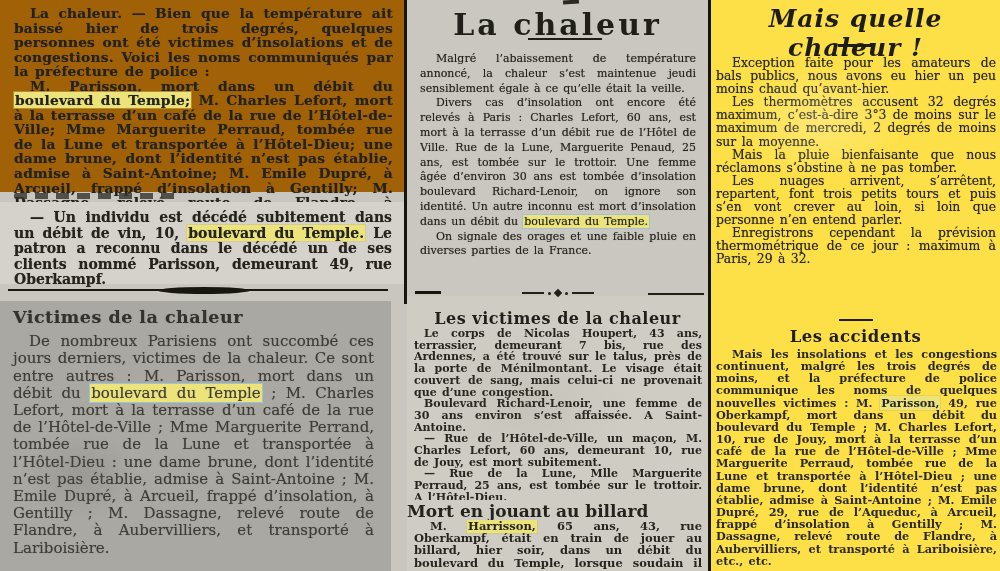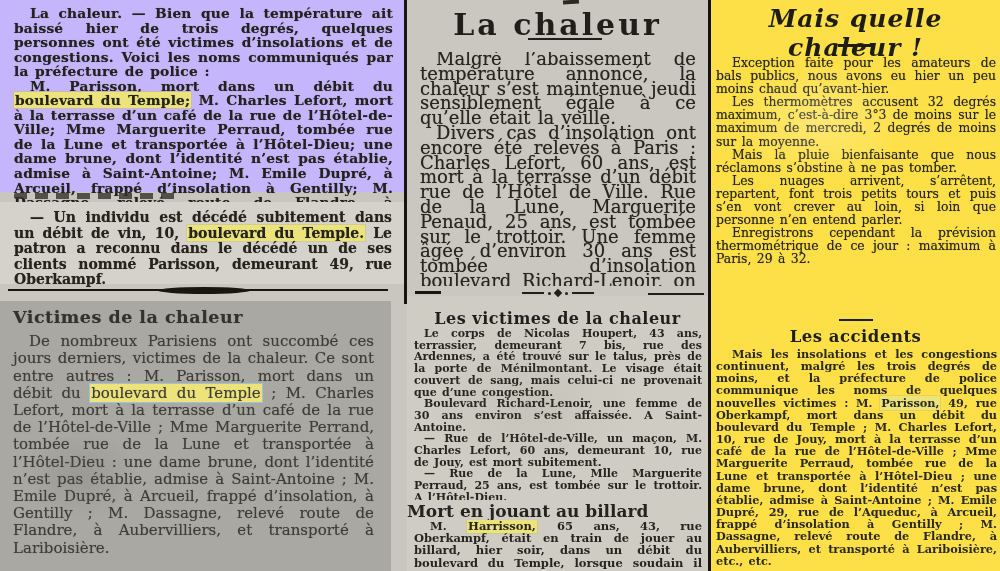--- a/index.html
+++ b/index.html
@@ -17,21 +17,21 @@
   .bd { font-weight:bold; }
 
   
   .hl { padding:0 1px; }
   .hl-y { background:#ece47b; box-shadow:0 0 0 1px rgba(205,195,95,0.45); }
   .hl-b { background:#ece47b; outline:1px solid #9fc2d6; }
 
   
   #clip-left-top {
     left:0; top:0; width:404px; height:192px;
-    background:#c4b5fd;
+    background:#a16207;
     padding:6px 11px 0 14px;
     font-size:13.8px; line-height:14.55px; font-weight:bold;
     color:#23221d; letter-spacing:0.2px;
   }
   #torn-remnant {
     left:14px; top:193px; width:168px; height:6px;
     background:repeating-linear-gradient(90deg,#34322c 0 13px, rgba(0,0,0,0) 13px 21px);
     opacity:0.8; border-radius:2px;
   }
   #clip-left-mid {
@@ -74,21 +74,21 @@
   
   #clip-mid {
     left:407px; top:0; width:301px; height:571px;
     background:linear-gradient(180deg,#cac7c0 0 296px,#cfccc4 296px 100%);
   }
   #mid-torn-mark { left:156px; top:0; width:16px; height:4px; background:#2c2a24; transform:rotate(-4deg); }
   #mid-title { left:0; top:7px; width:100%; text-align:center;
     font-size:30px; font-weight:bold; letter-spacing:3px; color:#1f1e19; }
   #mid-title-underline { left:50%; top:38px; width:74px; height:2px; margin-left:-30px; background:#1f1e19; }
   #mid-paras { left:13px; top:52px; width:276px; height:234px; overflow:hidden;
-    font-size:18px; line-height:14.8px; color:#26251f; }
+    font-size:11px; line-height:14.8px; color:#26251f; }
   #mid-ornament { left:0; top:290px; width:100%; height:8px; }
   #mid-ornament .chain { position:absolute; left:50%; top:0; transform:translateX(-50%);
     display:flex; align-items:center; gap:4px; }
   #mid-ornament .dash { width:22px; height:1.5px; background:#201f1a; }
   #mid-ornament .dot { width:3px; height:3px; border-radius:50%; background:#201f1a; }
   #mid-ornament .diamond { width:6px; height:6px; background:#201f1a; transform:rotate(45deg); }
   #mid-ornament .tail-right { position:absolute; right:4px; top:3px; width:56px; height:1.5px; background:#201f1a; }
   #mid-ornament .tail-left { position:absolute; left:8px; top:1px; width:26px; height:2.5px; background:#17160f; }
   #victims-title { left:0; top:309px; width:100%; text-align:center;
     font-size:16px; font-weight:bold; color:#201f1a; letter-spacing:0.5px; }

